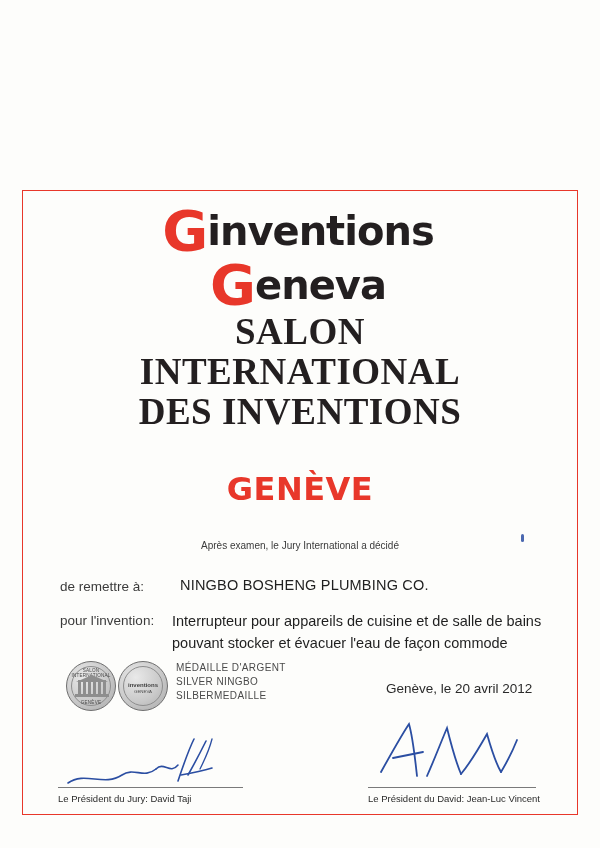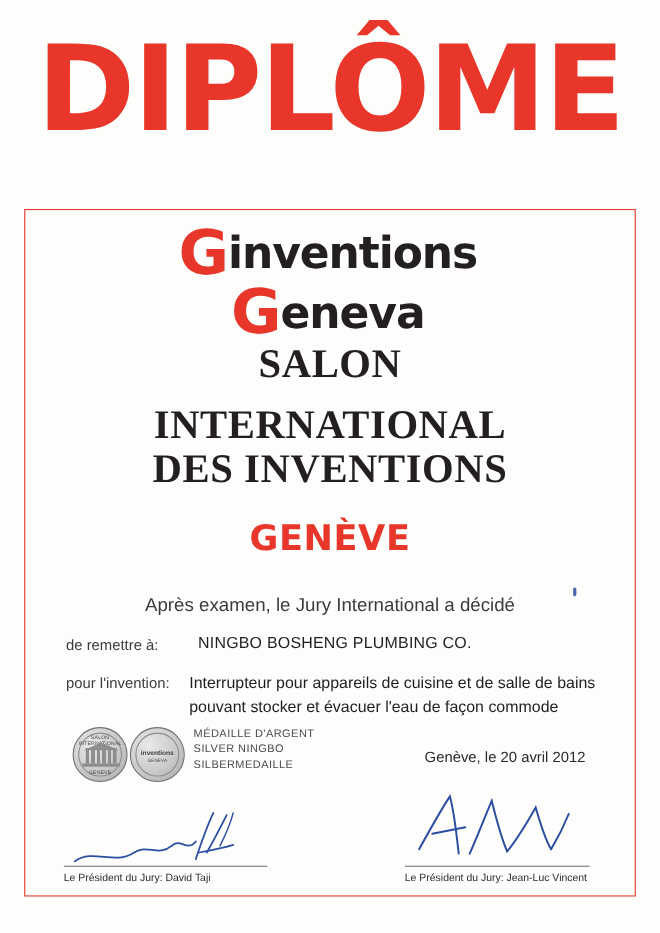--- a/index.html
+++ b/index.html
@@ -80,21 +80,21 @@
     left: 0;
     top: 312px;
     width: 600px;
     text-align: center;
     font-family: Liberation Serif, serif;
     font-weight: bold;
     color: #231f20;
     line-height: 1.08;
   }
   .salon-1 { font-size: 37px; letter-spacing: 0.5px; }
-  .salon-2 { font-size: 37px; letter-spacing: 0.5px; margin-top: 15px; }
+  .salon-2 { font-size: 37px; letter-spacing: 0.5px; }
   .salon-3 { font-size: 37px; letter-spacing: 0.5px; }
 
   .geneve {
     position: absolute;
     left: 0;
     top: 470px;
     width: 600px;
     text-align: center;
     font-family: "DejaVu Sans", sans-serif;
     font-weight: bold;
@@ -103,21 +103,21 @@
     letter-spacing: 0.5px;
   }
 
   
   .apres {
     position: absolute;
     left: 0;
     top: 540px;
     width: 600px;
     text-align: center;
-    font-size: 17px;
+    font-size: 10px;
     color: #3b3b3b;
   }
 
   .row-label {
     position: absolute;
     font-size: 13.5px;
     color: #3b3b3b;
   }
   .row-value {
     position: absolute;
@@ -270,21 +270,20 @@
     background: #2b4ea2;
     border-radius: 2px;
     opacity: .85;
   }
 </style>
 </head>
 <body>
 
 <div class="page">
 
-  <div class="diplome">DIPLÔME</div>
 
   <div class="frame"></div>
 
   <div class="logo">
     <div class="logo-line1">
       <span class="logo-cap">G</span><span class="logo-rest">inventions</span>
     </div>
     <div class="logo-line2">
       <span class="logo-cap">G</span><span class="logo-rest">eneva</span>
     </div>
@@ -350,15 +349,15 @@
       <path d="M52 58 C60 40, 66 24, 72 10 C76 26, 80 42, 86 56"></path>
       <path d="M86 56 C96 44, 104 30, 112 16 C116 30, 120 44, 126 54"></path>
       <path d="M126 54 C132 44, 138 32, 142 22"></path>
     </g>
   </svg>
 
   <div class="sig-rule rule-left"></div>
   <div class="sig-rule rule-right"></div>
 
   <div class="sig sig-left">Le Président du Jury: David Taji</div>
-  <div class="sig sig-right">Le Président du Jury: Jean-Luc Vincent</div>
+  <div class="sig sig-right">Le Président du David: Jean-Luc Vincent</div>
 
 </div>
 
 </body></html>

